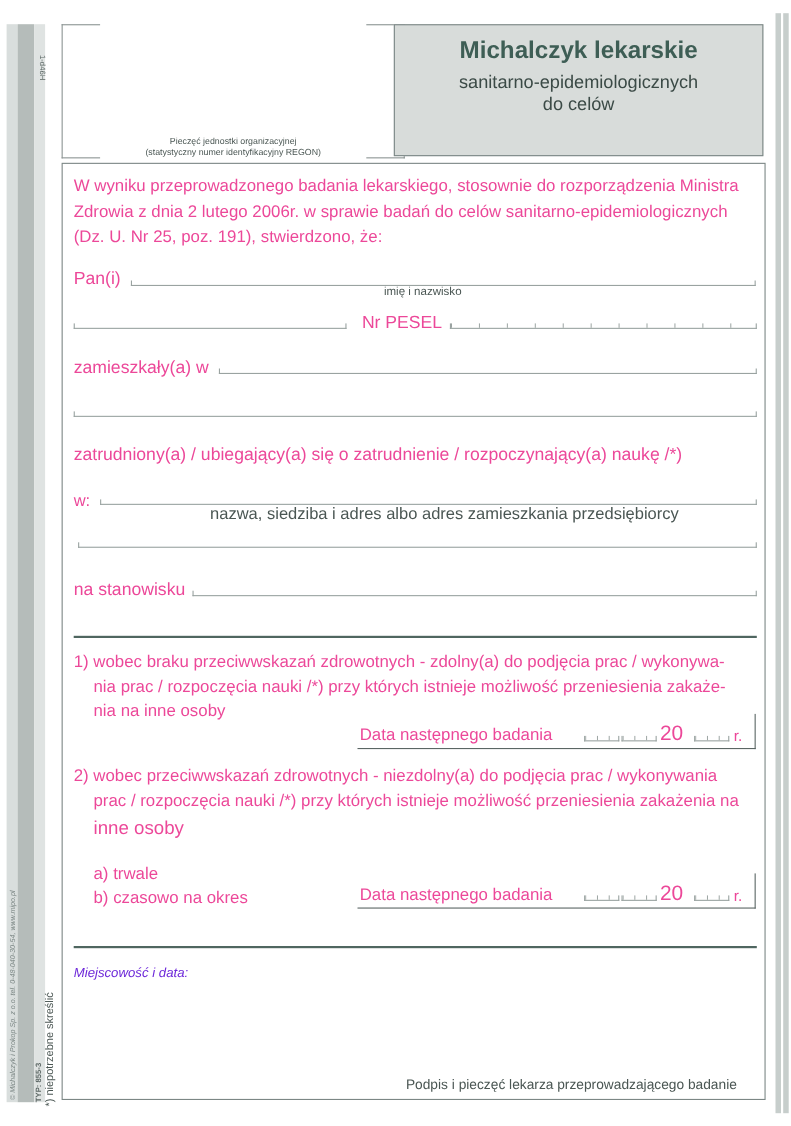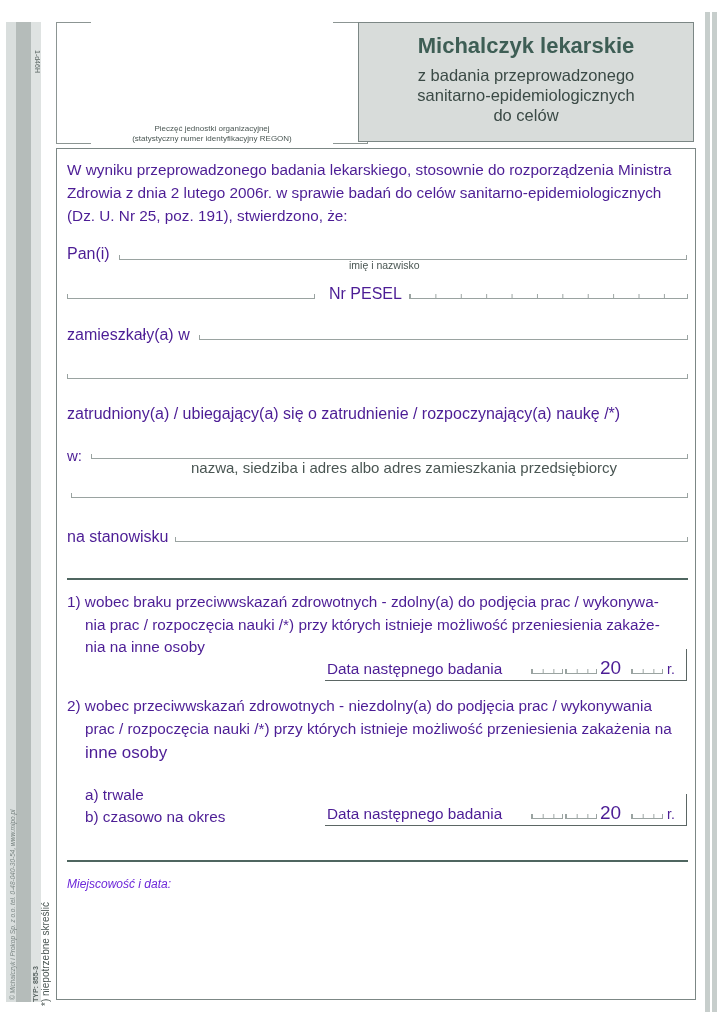--- a/index.html
+++ b/index.html
@@ -45,21 +45,21 @@
     text-align: center;
   }
   .title-main { margin-top: 10px; font-size: 22px; font-weight: bold; color: #3e5e55; }
   .title-sub { font-size: 16.5px; line-height: 20px; color: #3b4a46; margin-top: 6px; }
 
   
   .frame {
     left: 56px; top: 148px; width: 640px; height: 852px;
     border: 1px solid #7c8785; box-sizing: border-box;
   }
-  .txt { position: absolute; font-size: 15px; white-space: nowrap; color: #4c1d95; }
+  .txt { position: absolute; font-size: 15px; white-space: nowrap; color: #ec4899; }
   .small { font-size: 10.5px; color: #4a5653; }
   .line {
     position: absolute; height: 5px; border: 1px solid #9aa3a1; border-top: none; box-sizing: border-box;
   }
   .rule { position: absolute; height: 2px; background: #4f6660; }
   .ticks {
     position: absolute; height: 5px; box-sizing: border-box;
     border-bottom: 1px solid #9aa3a1; border-left: 1px solid #9aa3a1;
     background-image: linear-gradient(to right, #9aa3a1 1px, transparent 1px);
     background-position: bottom left; background-repeat: repeat-x;
@@ -89,21 +89,20 @@
   <div class="corner r"></div>
   <div class="stamp-label">
     <div>Pieczęć jednostki organizacyjnej</div>
     <div>(statystyczny numer identyfikacyjny REGON)</div>
   </div>
 </div>
 
 <div class="abs titlebox">
   <div class="title-main">Michalczyk lekarskie</div>
   <div class="title-sub">
-    <div>z badania przeprowadzonego</div>
     <div>sanitarno-epidemiologicznych</div>
     <div>do celów</div>
   </div>
 </div>
 
 <div class="abs frame">
   <div class="txt" style="left:10px; top:12px; font-size:15.3px;">W wyniku przeprowadzonego badania lekarskiego, stosownie do rozporządzenia Ministra</div>
   <div class="txt" style="left:10px; top:35px; font-size:15.3px;">Zdrowia z dnia 2 lutego 2006r. w sprawie badań do celów sanitarno-epidemiologicznych</div>
   <div class="txt" style="left:10px; top:58px; font-size:15.3px;">(Dz. U. Nr 25, poz. 191), stwierdzono, że:</div>
 
@@ -155,13 +154,14 @@
     <div class="ticks dbox" style="left:206px; top:20px; width:32px;"></div>
     <div class="ticks dbox" style="left:240px; top:20px; width:32px;"></div>
     <div class="txt" style="left:275px; top:8px; font-size:19px;">20</div>
     <div class="ticks dbox" style="left:306px; top:20px; width:32px;"></div>
     <div class="txt" style="left:342px; top:12px; font-size:14px;">r.</div>
   </div>
 
   <div class="rule" style="left:10px; top:711px; width:621px;"></div>
 
   <div class="txt" style="left:10px; top:728px; font-size:12px; color:#6d28d9;font-style:italic;">Miejscowość i data:</div>
+  <div class="txt" style="left:312px; top:830px; font-size:12.5px; color:#4a5653;">Podpis i pieczęć lekarza przeprowadzającego badanie</div>
 </div>
 
 </body></html>

